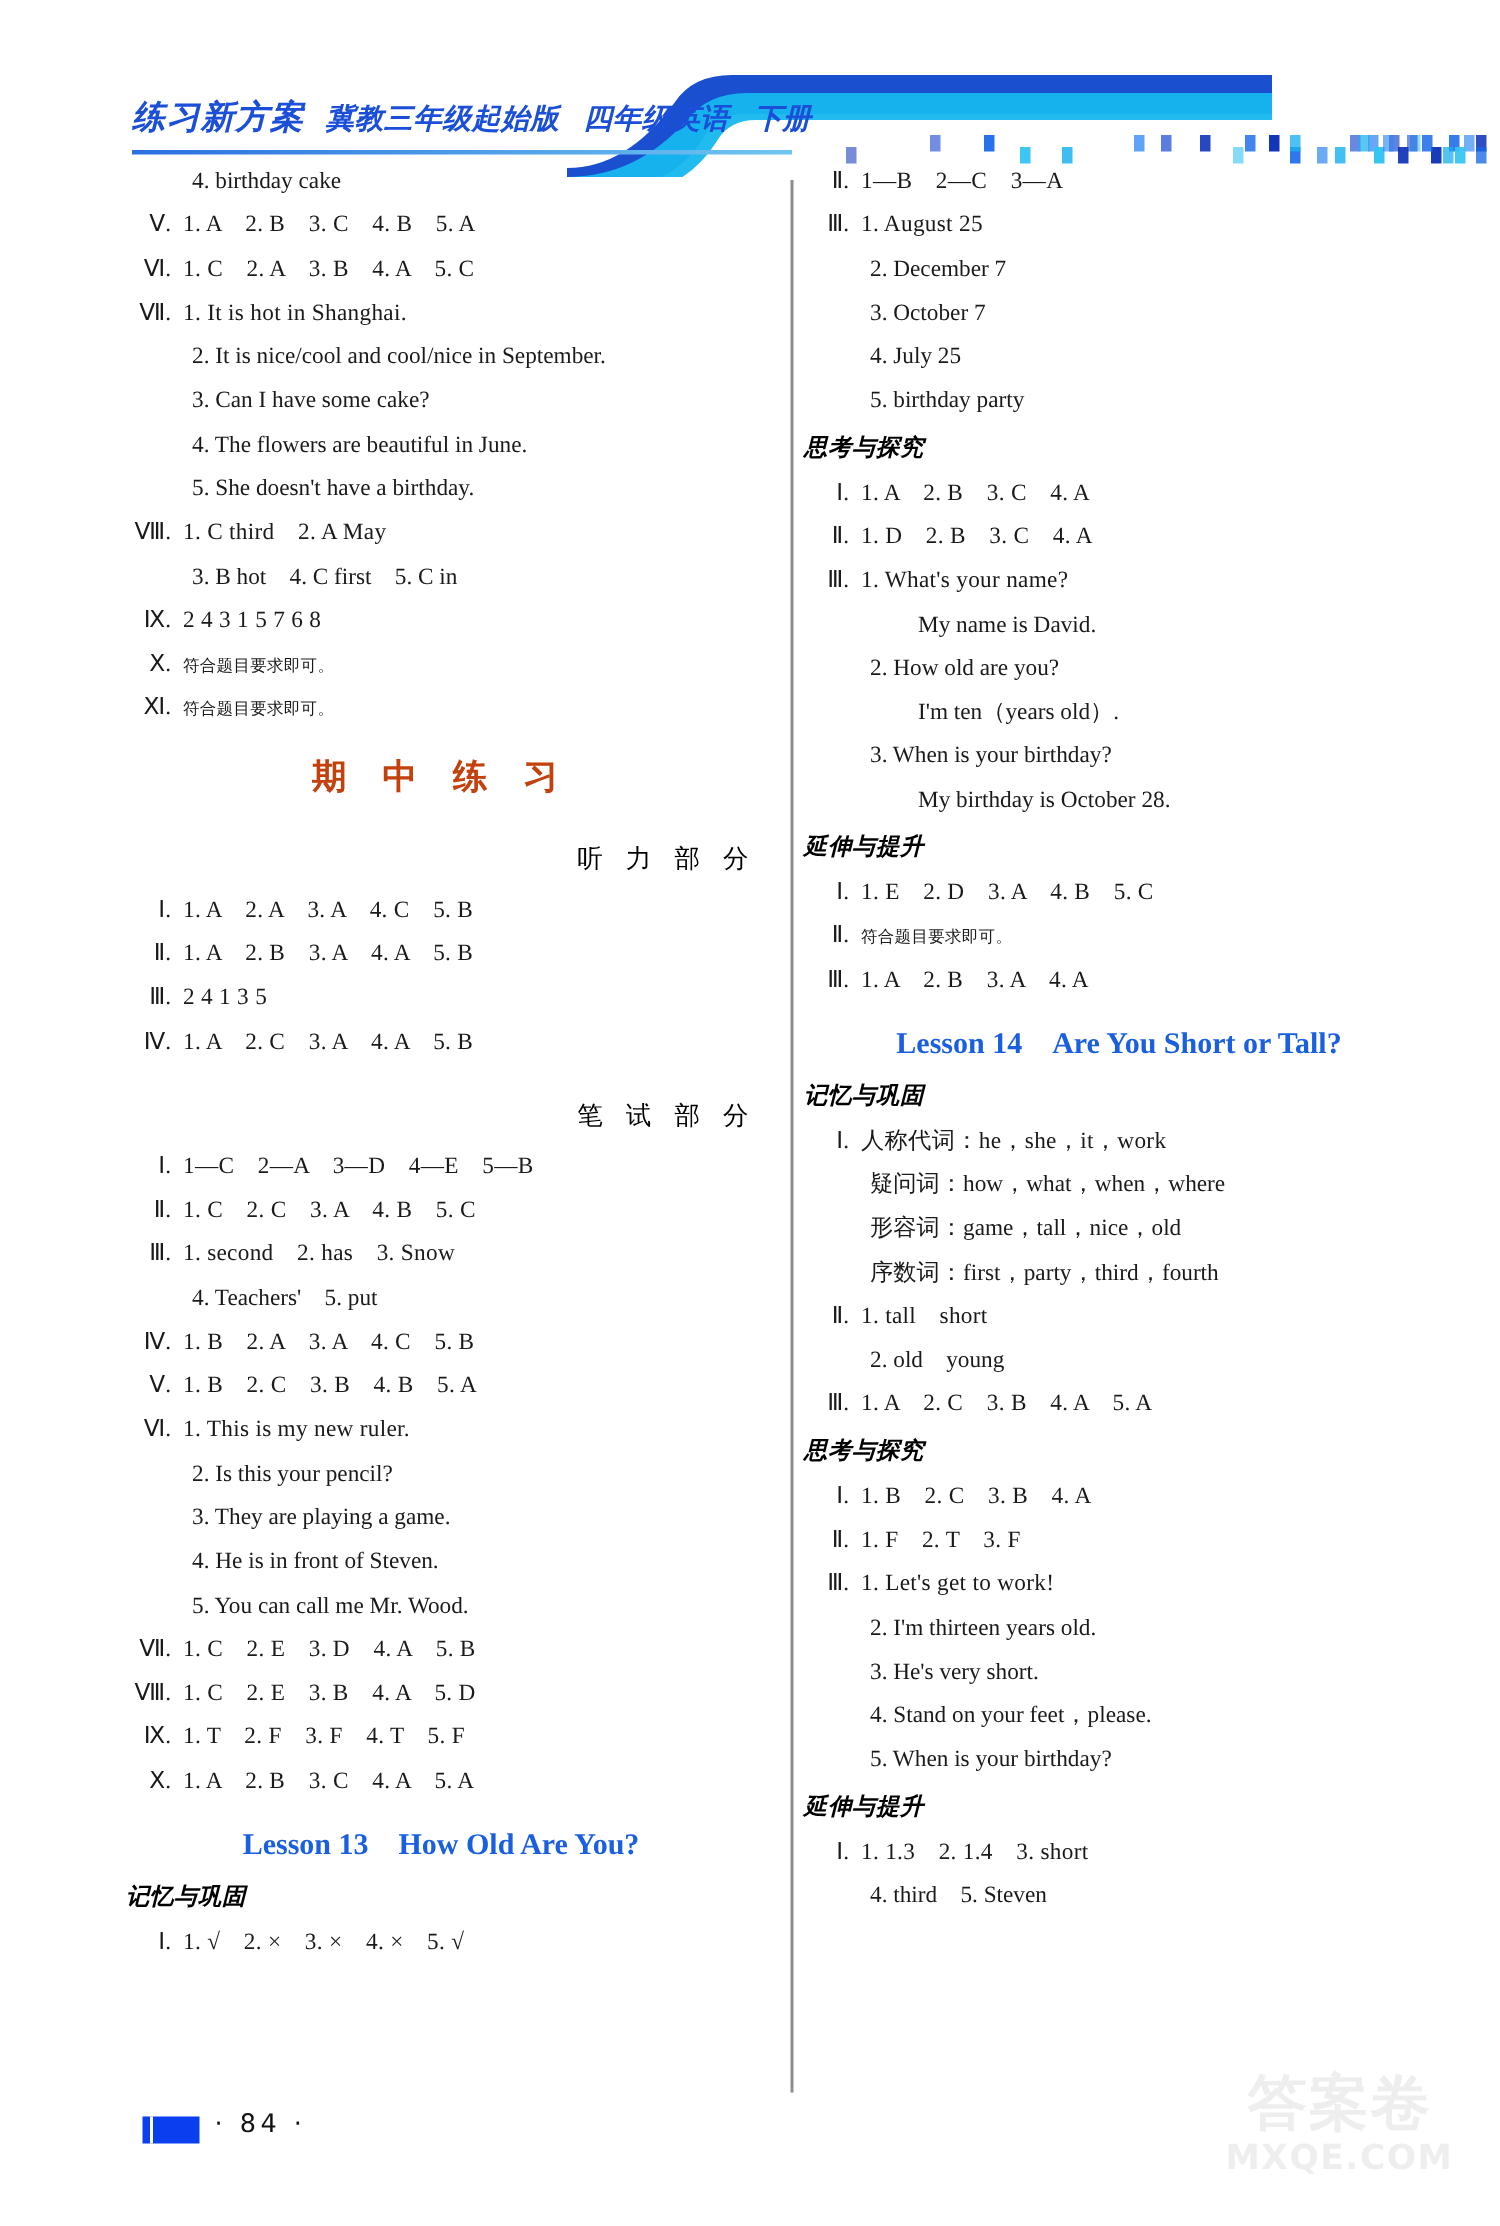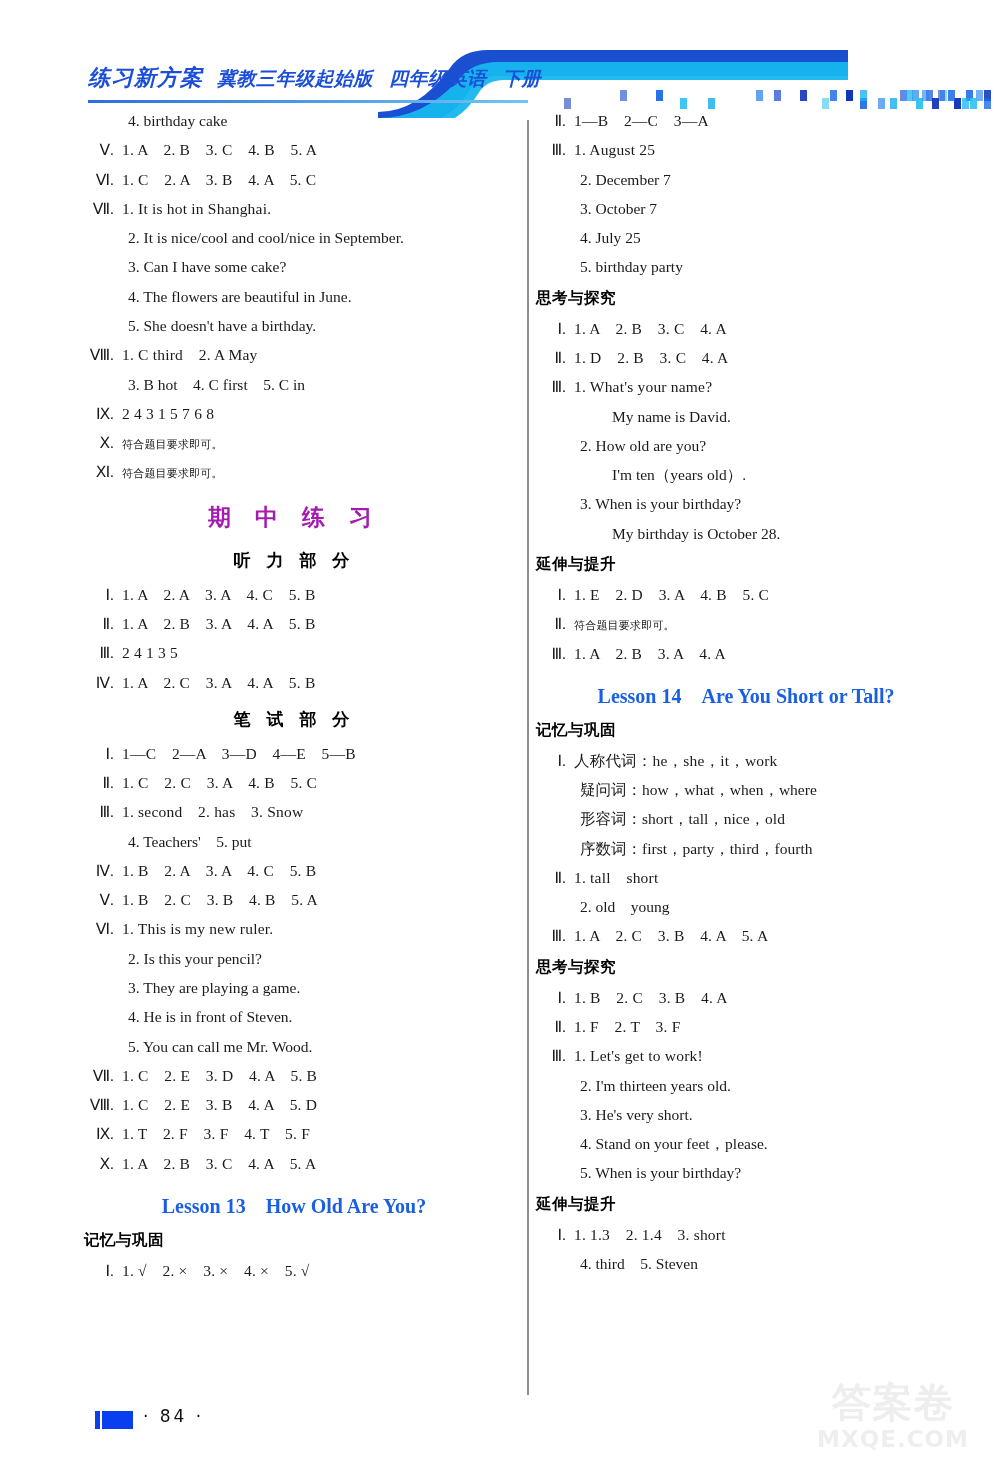--- a/index.html
+++ b/index.html
@@ -70,33 +70,33 @@
   .ln .body-txt { letter-spacing:0.2px; }
 
   
   .sub { padding-left:44px; margin:0 0 11px 0; line-height:1.18; white-space:nowrap; }
   .sub2 { padding-left:76px; margin:0 0 11px 0; line-height:1.18; white-space:nowrap; }
 
   
   .h-cn {
     font-family:"DejaVu Sans", sans-serif;
     font-weight:bold; font-size:15.5px; color:#000;
-    margin:6px 0 11px 0; letter-spacing:0.5px;
+    margin:6px 0 11px 0; letter-spacing:0.5px;font-style:italic;
   }
   .h-center-blue {
-    text-align:center; color:#a21caf; font-weight:bold;
+    text-align:center; color:#c2410c; font-weight:bold;
     font-family:"DejaVu Sans", sans-serif;
     font-size:23px; letter-spacing:8px;
     margin:20px 0 14px 0;
   }
   .h-center-black {
-    text-align:center; color:#000; font-weight:bold;
+    text-align:right; color:#000; font-weight:normal;
     font-family:"DejaVu Sans", sans-serif;
     font-size:17px; letter-spacing:5px;
-    margin:16px 0 14px 0;
+    margin:28px 0 14px 0;
   }
   .lesson-title {
     text-align:center; color:#1a5fe0; font-weight:bold;
     font-family:"Liberation Serif", serif;
     font-size:20px; margin:22px 0 12px 0; white-space:nowrap;
   }
   .lesson-title .ls-gap { display:inline-block; width:20px; }
 
   .cn { font-family:"DejaVu Sans", sans-serif; font-size:11px; }
 
@@ -328,21 +328,21 @@
         <span class="rn">Ⅲ.</span>
         <span class="body-txt">1. A　2. B　3. A　4. A</span>
       </div>
       <div class="lesson-title"><span>Lesson 14</span><span class="ls-gap"></span><span>Are You Short or Tall?</span></div>
       <div class="h-cn">记忆与巩固</div>
       <div class="ln">
         <span class="rn">Ⅰ.</span>
         <span class="body-txt">人称代词：he，she，it，work</span>
       </div>
       <div class="sub">疑问词：how，what，when，where</div>
-      <div class="sub">形容词：short，tall，nice，old</div>
+      <div class="sub">形容词：game，tall，nice，old</div>
       <div class="sub">序数词：first，party，third，fourth</div>
       <div class="ln">
         <span class="rn">Ⅱ.</span>
         <span class="body-txt">1.  tall　short</span>
       </div>
       <div class="sub">2.  old　young</div>
       <div class="ln">
         <span class="rn">Ⅲ.</span>
         <span class="body-txt">1. A　2. C　3. B　4. A　5. A</span>
       </div>

